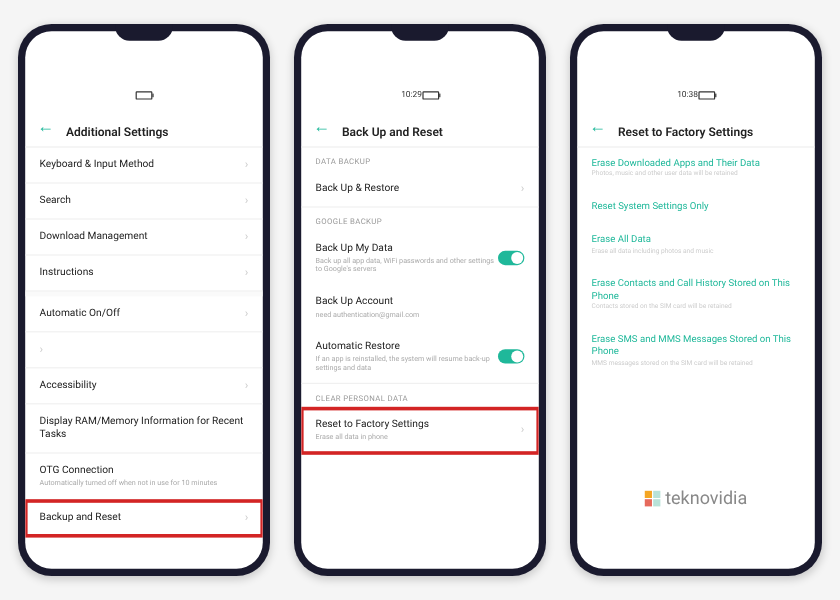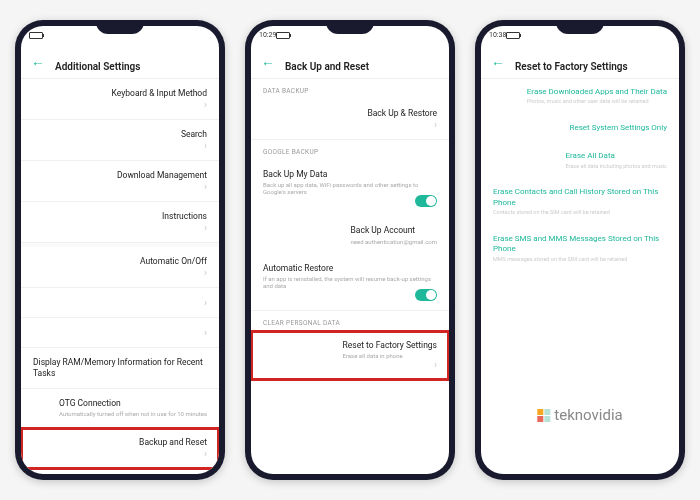--- a/index.html
+++ b/index.html
@@ -41,25 +41,26 @@
       background: #fff;
       border-radius: 22px;
       overflow: hidden;
       display: flex;
       flex-direction: column;
       position: relative;
     }
     .status-bar {
       height: 18px;
       display: flex;
-      justify-content: flex-start;
+      justify-content: center;
       align-items: center;
       padding: 0 8px;
       font-size: 7px;
       color: #333;
+      margin-top: 44px;
     }
     .status-bar .battery {
       width: 14px;
       height: 7px;
       border: 0.8px solid #333;
       border-radius: 1px;
       position: relative;
     }
     .status-bar .battery::after {
       content: "";
@@ -95,25 +96,24 @@
     .section-header {
       font-size: 6.5px;
       color: #999;
       text-transform: uppercase;
       padding: 8px 12px 4px;
       letter-spacing: 0.3px;
     }
     .list-item {
       padding: 9px 12px;
       display: flex;
-      align-items: flex-end;
+      align-items: center;
       justify-content: space-between;
       border-bottom: 1px solid #f0f0f0;
       position: relative;
-      flex-direction: column;
     }
     .list-item.no-border { border-bottom: none; }
     .list-item .item-text {
       flex: 1;
     }
     .list-item .label {
       font-size: 8.5px;
       color: #222;
       line-height: 1.3;
     }
@@ -227,20 +227,23 @@
       <div class="list-item">
         <div class="item-text">
             <div class="label">Automatic On/Off</div>
           </div>
         <span class="chevron">›</span>
       </div>
       <div class="list-item">
         <span class="chevron">›</span>
       </div>
       <div class="list-item">
+        <div class="item-text">
+            <div class="label">Accessibility</div>
+          </div>
         <span class="chevron">›</span>
       </div>
       <div class="list-item">
         <div class="item-text">
             <div class="label">Display RAM/Memory Information for Recent Tasks</div>
           </div>
       </div>
       <div class="list-item">
         <div class="item-text">
           <div class="label">OTG Connection</div>

